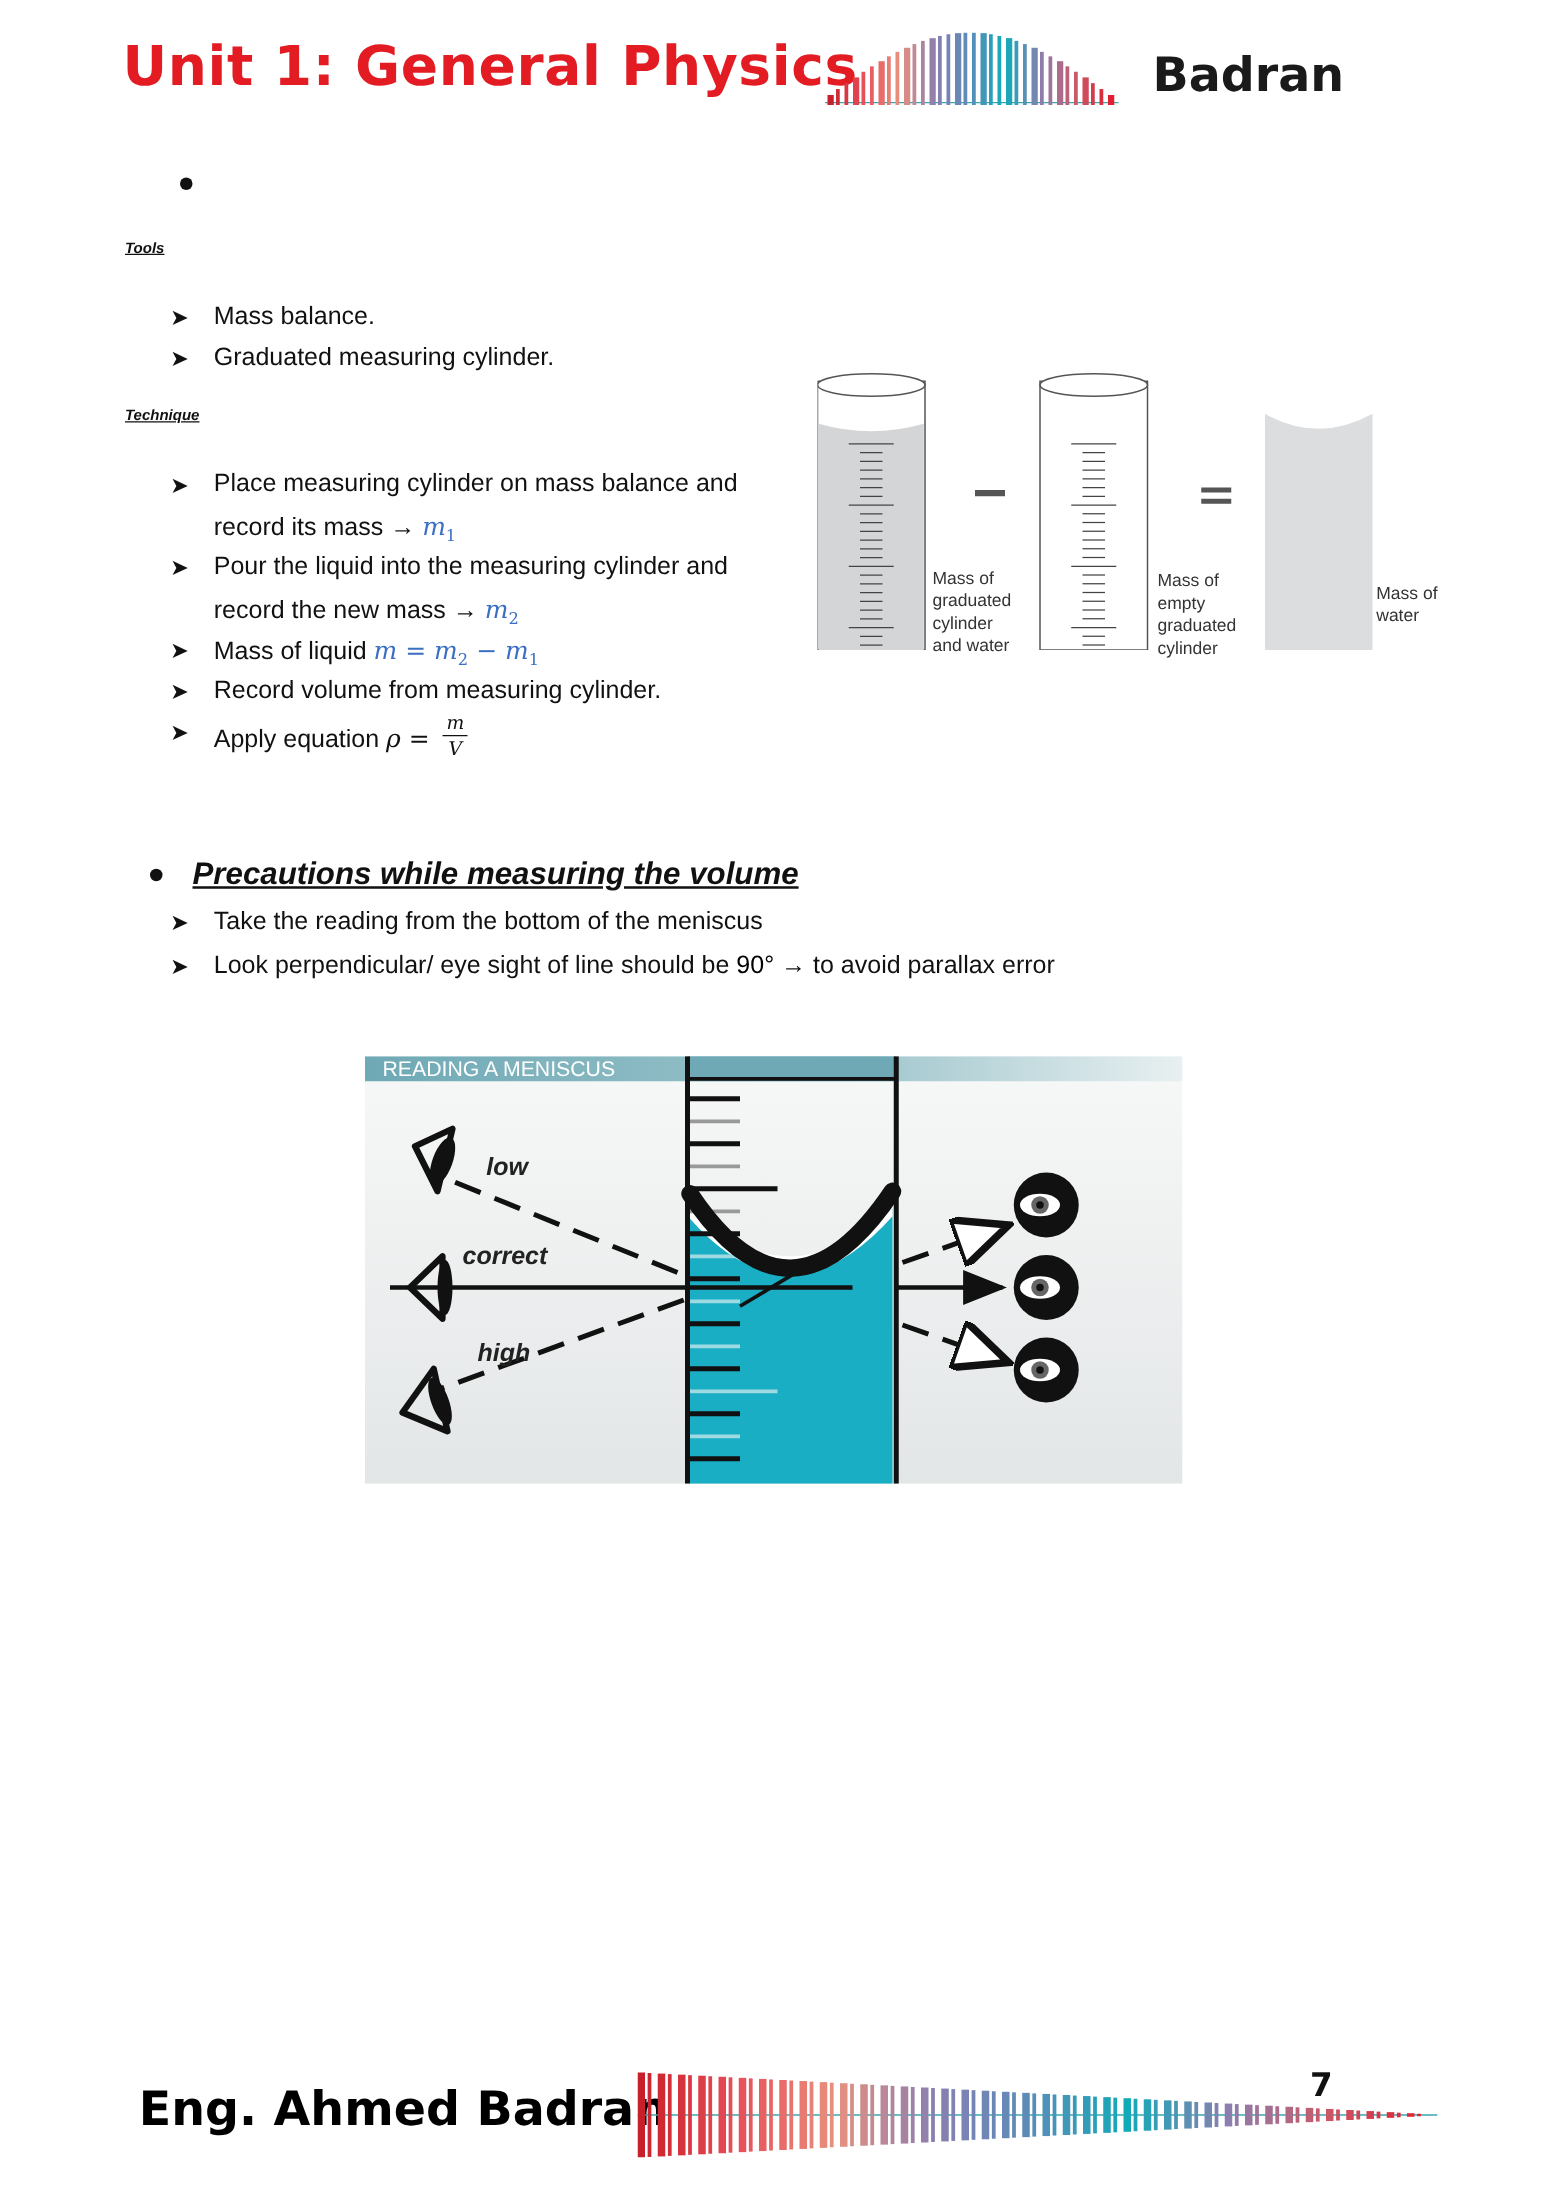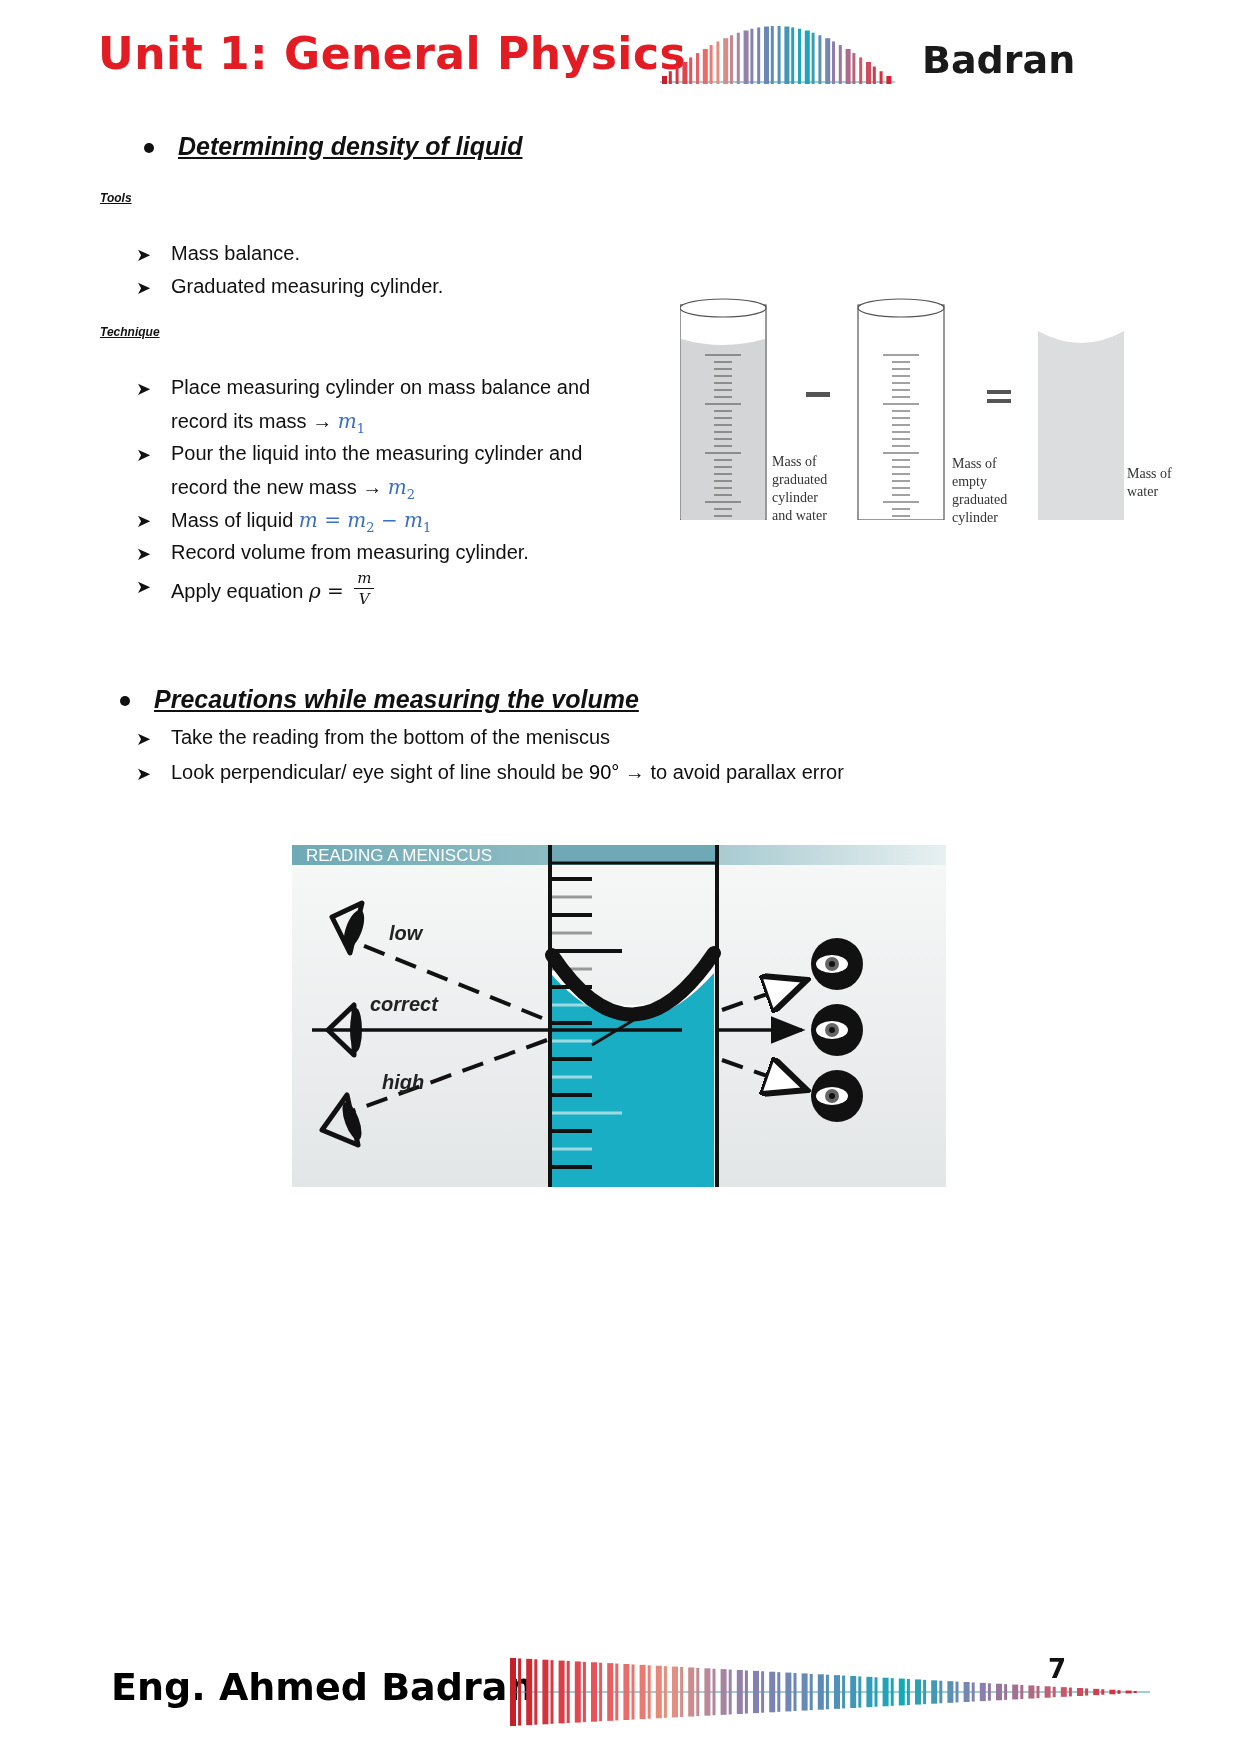--- a/index.html
+++ b/index.html
@@ -26,21 +26,21 @@
   .arrow-item .txt { position: absolute; left: 35px; top: 0; }
   .math { color: #3a6fc4; font-family: "DejaVu Serif", "Liberation Serif", serif; font-style: italic; }
   .math sub { font-style: normal; font-size: 13px; }
   .blue { color: #000000; }
   .frac { display: inline-block; vertical-align: middle; text-align: center; font-family: "DejaVu Serif", serif;
           font-style: italic; font-size: 15px; line-height: 16px; margin-left: 4px; }
   .frac .num { display: block; border-bottom: 1.5px solid #111; padding: 0 3px 2px; }
   .frac .den { display: block; padding-top: 2px; }
 
   
-  .cyl-fig { left: 680px; top: 295px; width: 520px; height: 225px; font-family: Liberation Serif, serif; }
+  .cyl-fig { left: 654px; top: 295px; width: 520px; height: 225px; }
   .cyl-label { position: absolute; font-size: 14px; color: #333; line-height: 18px; }
 
   
   .men-fig { left: 292px; top: 845px; width: 654px; height: 342px; }
 
   
   .author { left: 111px; top: 1665px; font-size: 38px; font-weight: bold; color: #000000;
             font-family: "DejaVu Sans", sans-serif; white-space: nowrap; }
   .footer-bars { left: 510px; top: 1656px; width: 640px; height: 70px; }
   .page-num { left: 1048px; top: 1654px; font-size: 26px; font-weight: bold; color: #111;
@@ -83,21 +83,21 @@
     <rect x="192.4" y="27.088673913629474" width="3" height="30.911326086370526" fill="rgb(187,98,121)"></rect>
     <rect x="199.2" y="31.41687721698362" width="3" height="26.58312278301638" fill="rgb(201,88,104)"></rect>
     <rect x="206" y="35.9133721579285" width="5" height="22.0866278420715" fill="rgb(207,74,90)"></rect>
     <rect x="212.79999999999998" y="40.5374377819795" width="3" height="17.4625622180205" fill="rgb(212,60,76)"></rect>
     <rect x="219.6" y="45.24719783479085" width="3" height="12.752802165209143" fill="rgb(218,46,62)"></rect>
     <rect x="226.4" y="49.99999999999999" width="5" height="8.000000000000005" fill="rgb(224,32,48)"></rect>
   </svg>
 <div class="abs topic-title">Badran</div>
 
 <div class="abs doc section-heading" style="left:144px; top:132px;">
-  <span class="bullet-dot" style="text-decoration:none;"></span><span>Determining density of liquid</span>
+  <span class="bullet-dot" style="text-decoration:none;"></span>
 </div>
 
 <div class="abs doc sub-heading" style="left:100px; top:191px;">Tools</div>
 
 <div class="doc arrow-item" style="left:136px; top:242px;">
   <span class="chev">➤</span>
   <span class="txt">Mass balance.</span>
 </div>
 <div class="doc arrow-item" style="left:136px; top:275px;">
   <span class="chev">➤</span>

